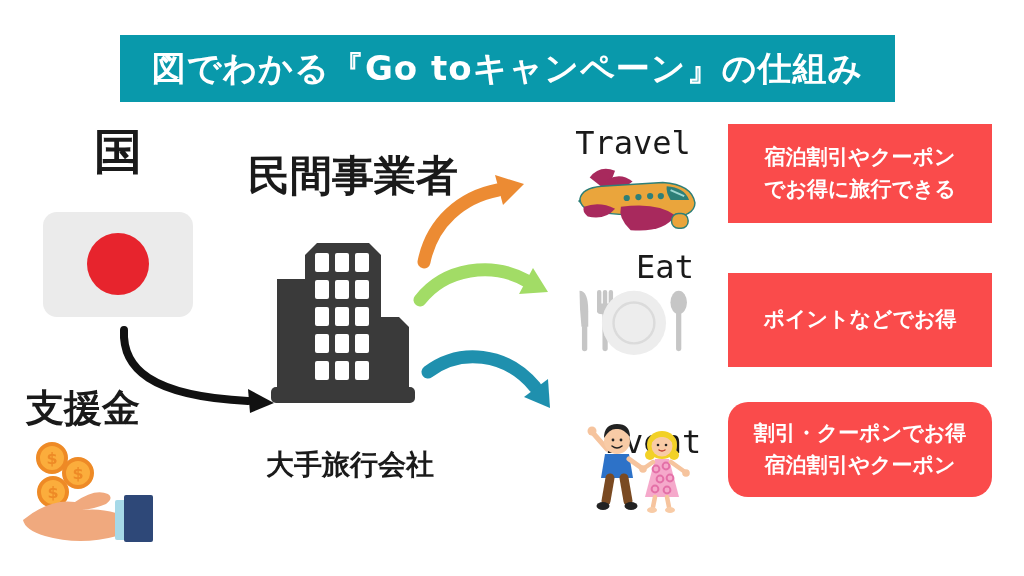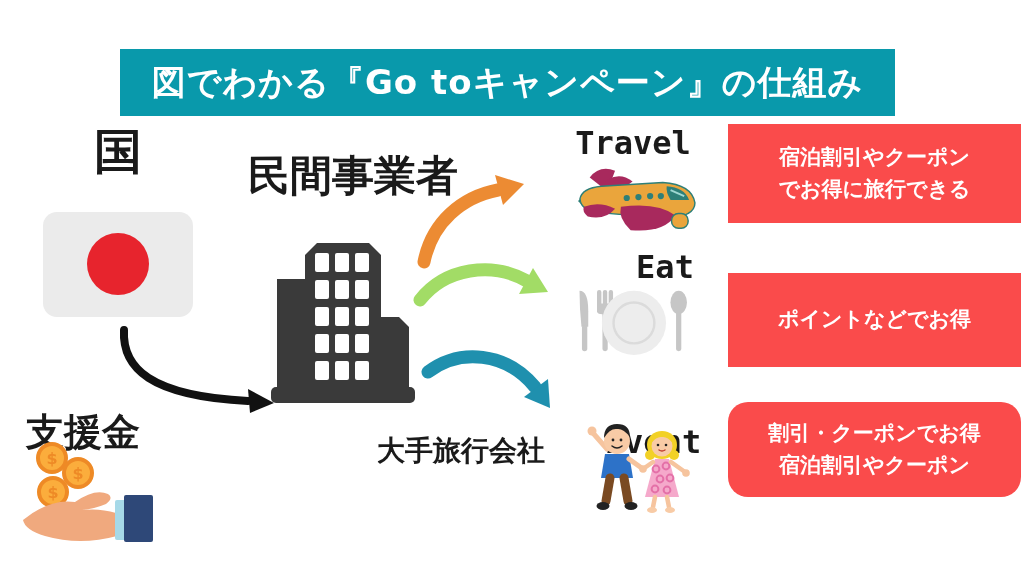--- a/index.html
+++ b/index.html
@@ -4,56 +4,56 @@
 <style>
   html,body{margin:0;padding:0;background:#fff;}
   #stage{
     position:relative;width:1024px;height:576px;background:#ffffff;
     font-family:"DejaVu Sans",sans-serif;color:#1a1a1a;overflow:hidden;
   }
   .abs{position:absolute;}
 
   
   .banner{
-    left:120px;top:49px;width:775px;height:67px;background:#0999AB;
+    left:120px;top:35px;width:775px;height:67px;background:#0999AB;
     display:flex;align-items:center;justify-content:center;
   }
   .banner .title{
     color:#fff;font-size:34px;font-weight:bold;letter-spacing:1px;white-space:nowrap;
   }
 
   
   .country-label{left:43px;top:120px;width:150px;text-align:center;
     font-size:48px;font-weight:bold;}
   .flag{left:43px;top:212px;width:150px;height:105px;background:#EBEBEB;border-radius:14px;}
   .flag .sun{position:absolute;left:44px;top:21px;width:62px;height:62px;
     border-radius:50%;background:#E7242D;}
-  .subsidy-label{left:26px;top:383px;font-size:38px;font-weight:bold;margin-top:24px;}
+  .subsidy-label{left:26px;top:383px;font-size:38px;font-weight:bold;}
   .hand-coins{left:20px;top:438px;width:135px;height:108px;}
 
   
   .operator-label{left:233px;top:148px;width:240px;text-align:center;
     font-size:42px;font-weight:bold;white-space:nowrap;}
   .building{left:269px;top:239px;width:148px;height:165px;}
-  .company-lines{left:155px;top:434px;width:390px;text-align:right;
+  .company-lines{left:155px;top:448px;width:390px;text-align:center;
     font-size:28px;font-weight:bold;line-height:1.22;}
 
   
-  .cat-label{width:140px;text-align:center;font-size:32px;font-weight:bold;
+  .cat-label{width:140px;text-align:center;font-size:32px;font-weight:normal;
     font-family:"DejaVu Sans Mono",monospace;}
   .lbl-travel{left:563px;top:124px;}
   .lbl-eat{left:595px;top:248px;}
   .lbl-event{left:583px;top:384px;margin-top:39px;}
   .icon-plane{left:570px;top:160px;width:132px;height:76px;}
   .icon-meal{left:570px;top:286px;width:125px;height:70px;}
   .icon-kids{left:567px;top:416px;width:130px;height:100px;}
 
   
   .benefit{
-    left:728px;width:293px;background:#FA4B4B;color:#fff;
+    left:728px;width:264px;background:#FA4B4B;color:#fff;
     display:flex;flex-direction:column;align-items:center;justify-content:center;
     font-size:21px;font-weight:bold;line-height:1.5;text-align:center;
   }
   .benefit-travel{top:124px;height:99px;}
   .benefit-eat{top:263px;height:94px;margin-top:10px;}
   .benefit-event{top:402px;height:95px;border-radius:20px;}
 
   .arrows{left:0;top:0;width:1024px;height:576px;pointer-events:none;}
   svg{display:block;}
 </style>

